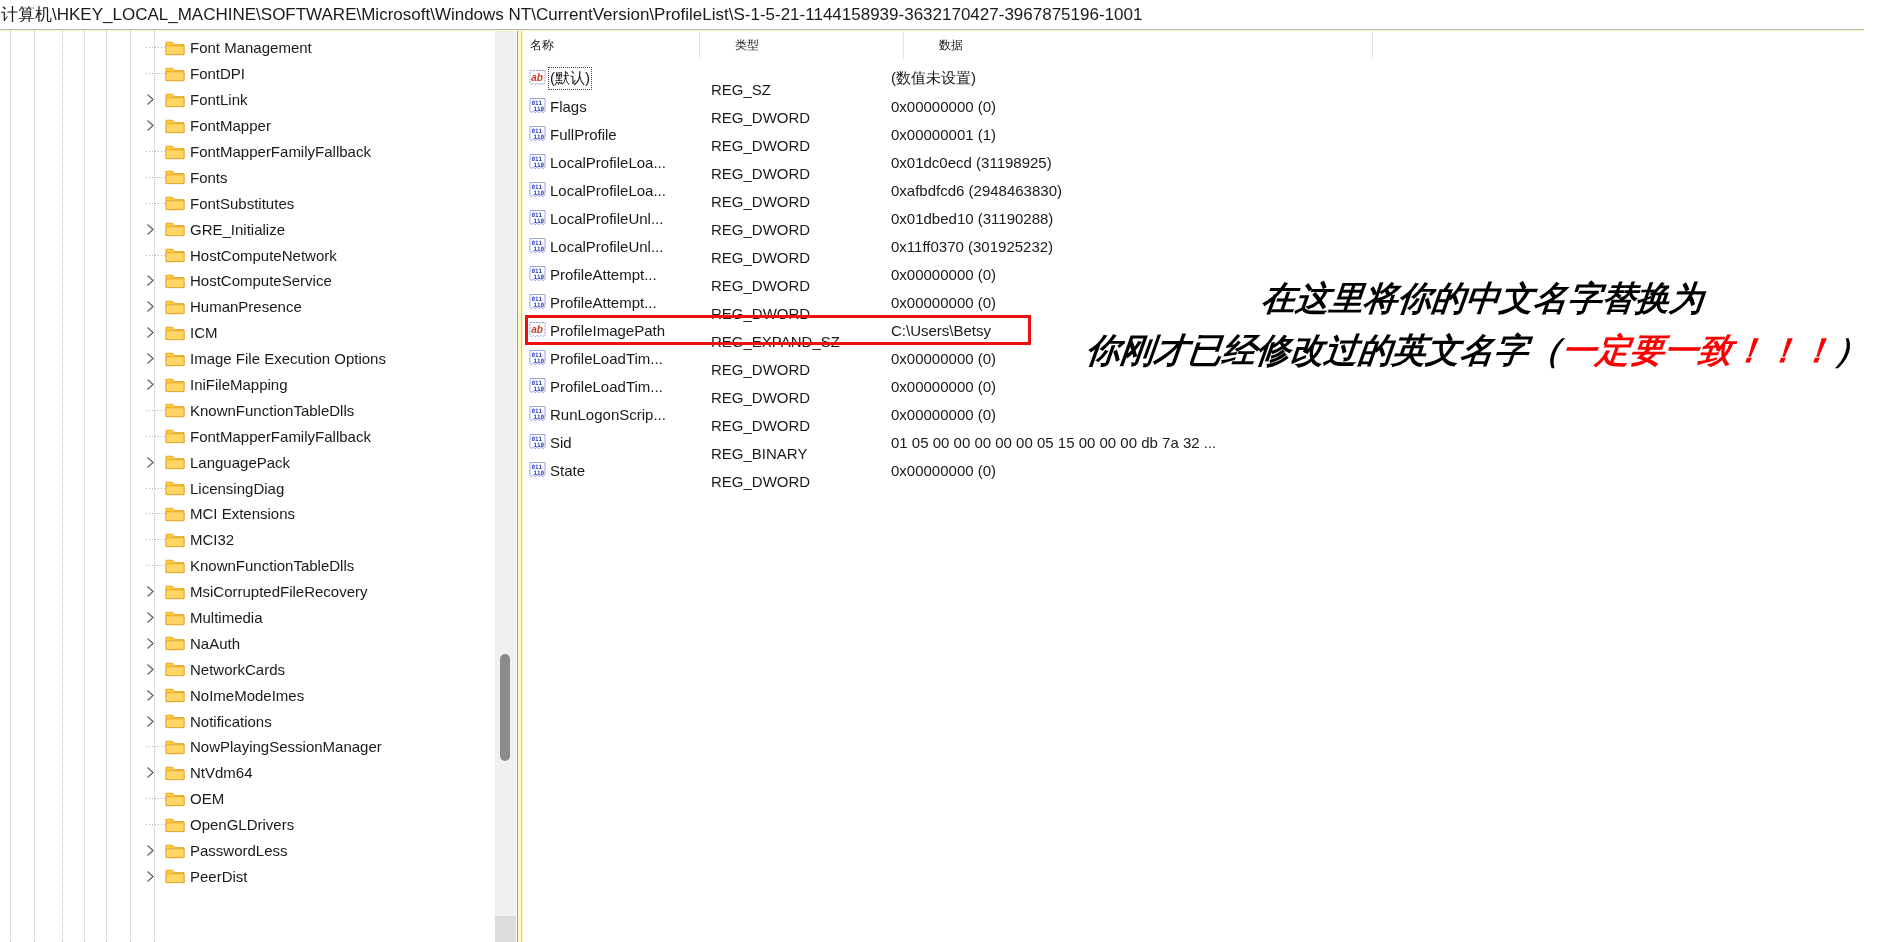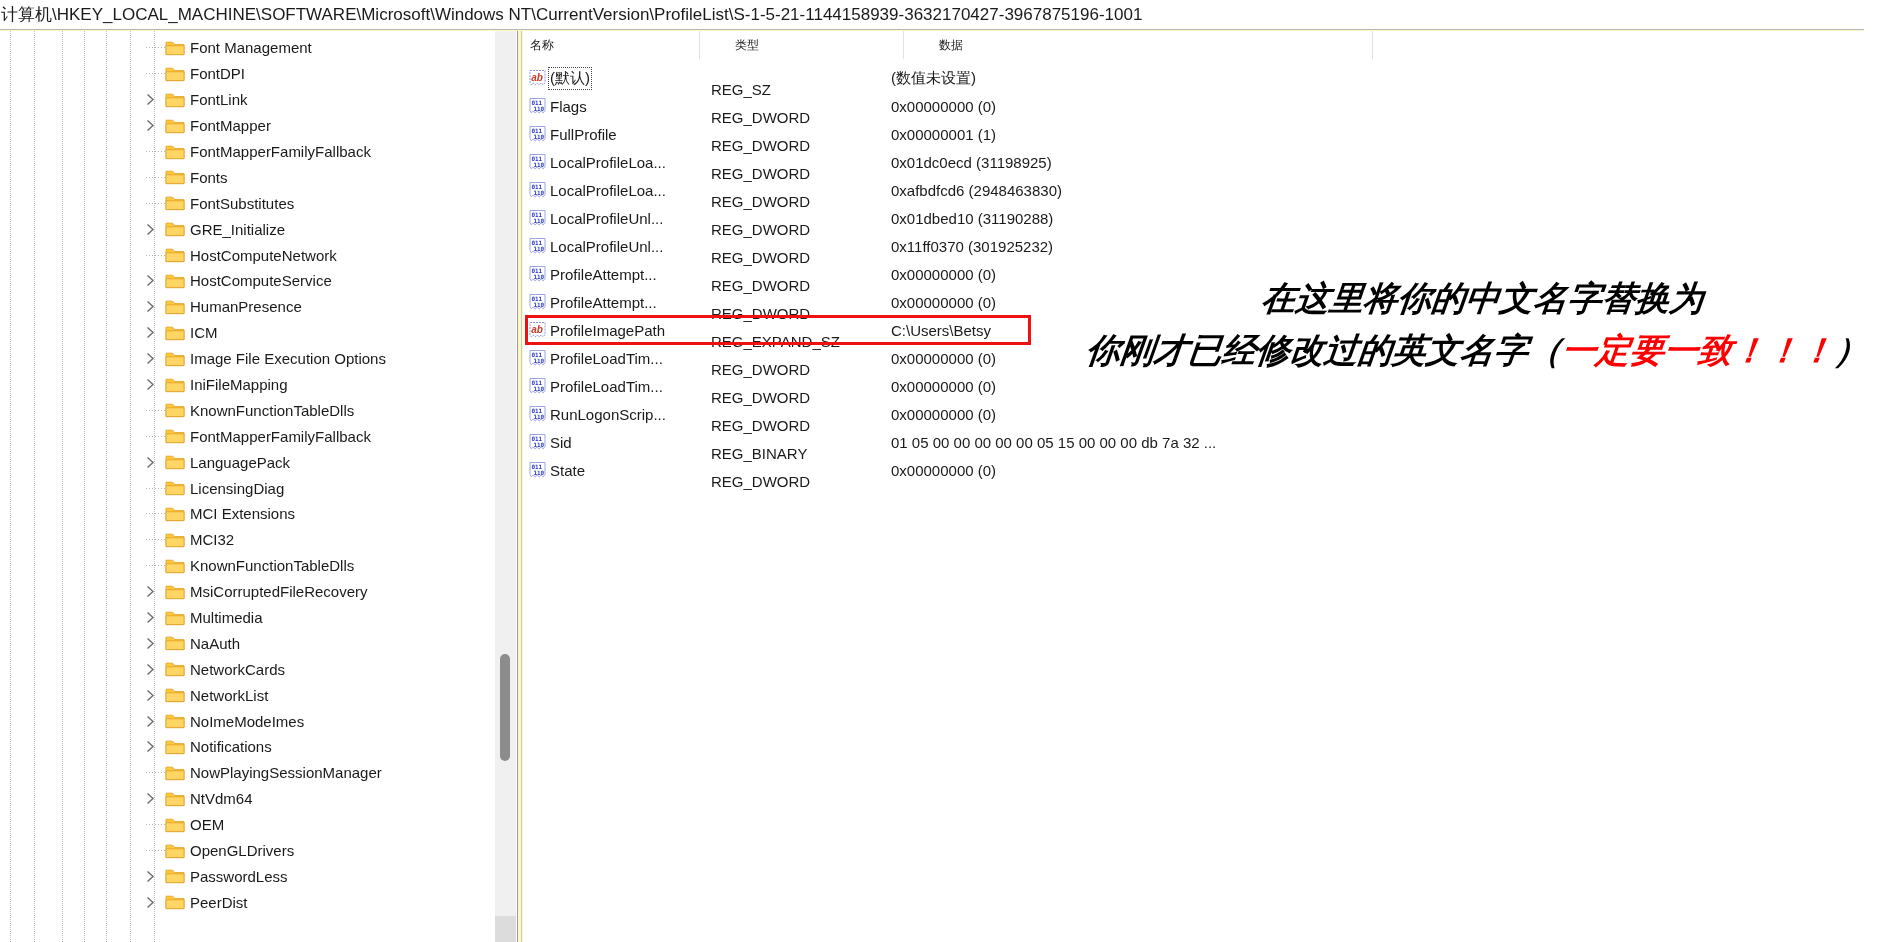--- a/index.html
+++ b/index.html
@@ -379,34 +379,20 @@
             <svg width="9" height="13" viewBox="0 0 9 13">
               <path d="M1.5 1.5 L7 6.5 L1.5 11.5" fill="none" stroke="#6d6d6d" stroke-width="1.4"></path>
             </svg>
           </span>
     <span class="folder">
             <svg width="20" height="16" viewBox="0 0 20 16">
               <path d="M1 2.2 L7.6 2.2 L9.6 4.6 L19 4.6 L19 14.6 L1 14.6 Z" fill="var(--folder-dark)" stroke="var(--folder-border)" stroke-width="0.9"></path>
               <path d="M1 5.8 L19 5.8 L19 14.6 L1 14.6 Z" fill="var(--folder-light)" stroke="var(--folder-border)" stroke-width="0.9"></path>
             </svg>
           </span>
-    <span class="label">NetworkList</span>
-  </div>
-        <div class="tree-item">
-    <span class="twisty">
-            <svg width="9" height="13" viewBox="0 0 9 13">
-              <path d="M1.5 1.5 L7 6.5 L1.5 11.5" fill="none" stroke="#6d6d6d" stroke-width="1.4"></path>
-            </svg>
-          </span>
-    <span class="folder">
-            <svg width="20" height="16" viewBox="0 0 20 16">
-              <path d="M1 2.2 L7.6 2.2 L9.6 4.6 L19 4.6 L19 14.6 L1 14.6 Z" fill="var(--folder-dark)" stroke="var(--folder-border)" stroke-width="0.9"></path>
-              <path d="M1 5.8 L19 5.8 L19 14.6 L1 14.6 Z" fill="var(--folder-light)" stroke="var(--folder-border)" stroke-width="0.9"></path>
-            </svg>
-          </span>
     <span class="label">NoImeModeImes</span>
   </div>
         <div class="tree-item">
     <span class="twisty">
             <svg width="9" height="13" viewBox="0 0 9 13">
               <path d="M1.5 1.5 L7 6.5 L1.5 11.5" fill="none" stroke="#6d6d6d" stroke-width="1.4"></path>
             </svg>
           </span>
     <span class="folder">
             <svg width="20" height="16" viewBox="0 0 20 16">

